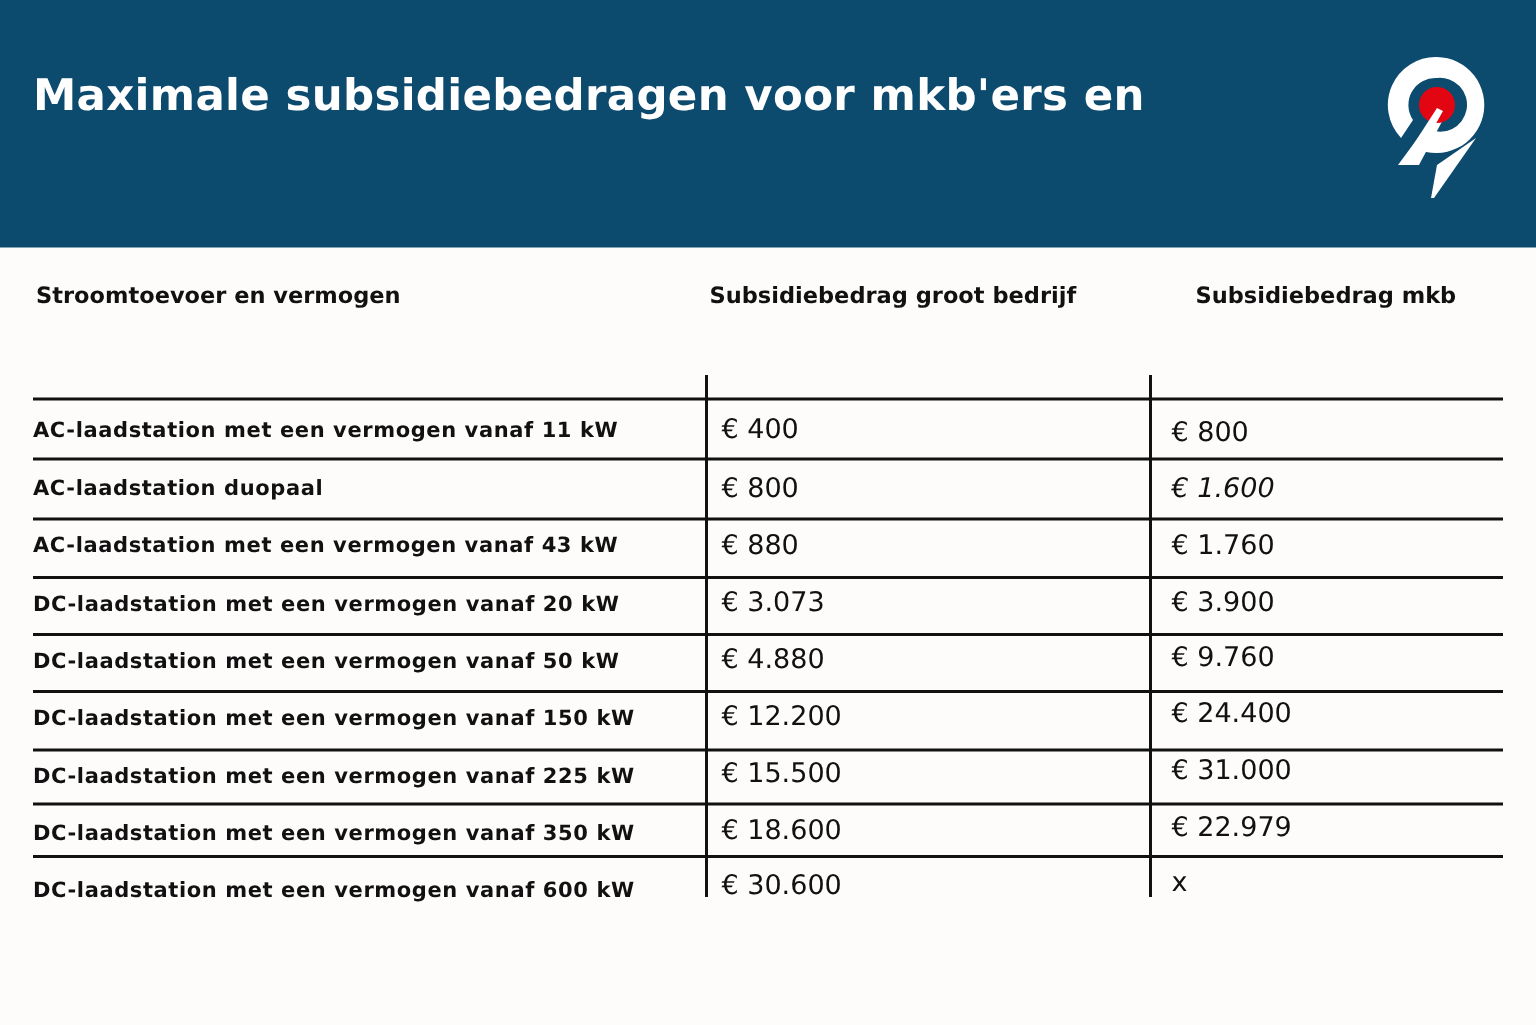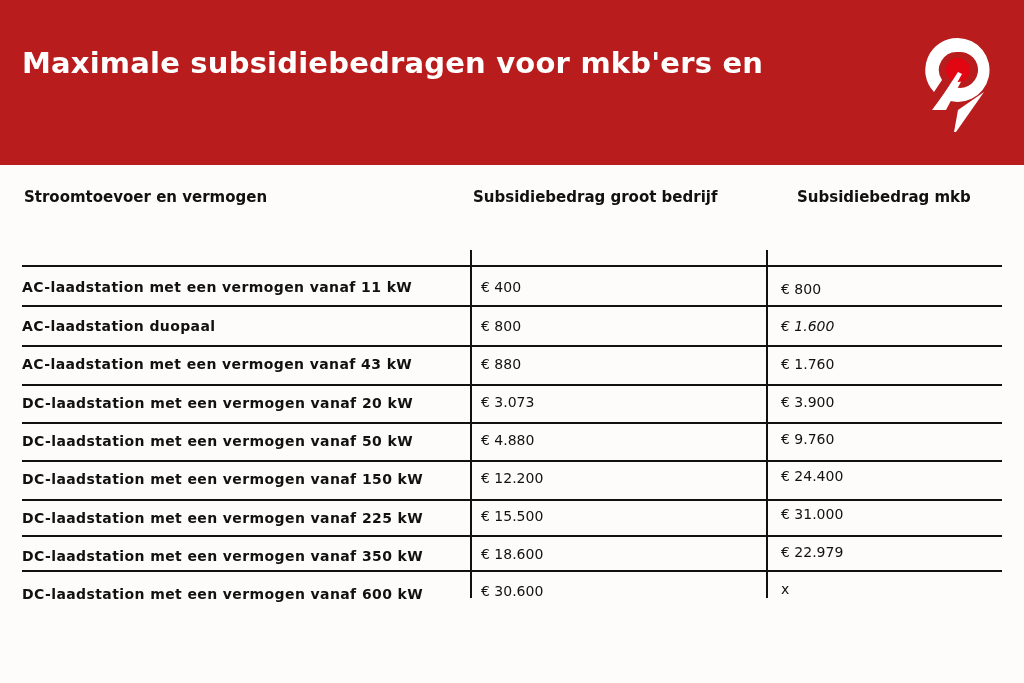--- a/index.html
+++ b/index.html
@@ -5,21 +5,21 @@
     html, body { margin: 0; padding: 0; }
     body {
       width: 1024px; height: 683px; overflow: hidden;
       background: #fdfcfa;
       font-family: "DejaVu Sans", sans-serif;
       position: relative;
       color: #111;
     }
     .banner {
       position: absolute; left: 0; top: 0; width: 1024px; height: 165px;
-      background: #b91c1c;
+      background: #0c4a6e;
     }
     .title {
       position: absolute; left: 22px; top: 40px;
       color: #ffffff; font-weight: bold; font-size: 29px; line-height: 46px;
       letter-spacing: 0.2px;
       margin: 0;
     }
     .title span { display: block; white-space: nowrap; }
     .logo {
       position: absolute; left: 922px; top: 36px; width: 72px; height: 98px;
@@ -28,21 +28,21 @@
       position: absolute; top: 188px; font-weight: bold; font-size: 15px;
       white-space: nowrap; color: #111;
     }
     .hline {
       position: absolute; height: 2px; background: #111; left: 22px; width: 980px;
     }
     .vline {
       position: absolute; width: 2px; background: #111; top: 250px; height: 348px;
     }
     .cell {
-      position: absolute; white-space: nowrap; font-size: 14px; line-height: 18px;
+      position: absolute; white-space: nowrap; font-size: 18px; line-height: 18px;
     }
     .cell.label { left: 22px; font-weight: bold; font-size: 14px; letter-spacing: 0.4px; }
     .cell.groot { left: 481px; }
     .cell.mkb { left: 781px; }
   </style>
 </head>
 <body>
 
 <div class="banner">
   <h1 class="title">

